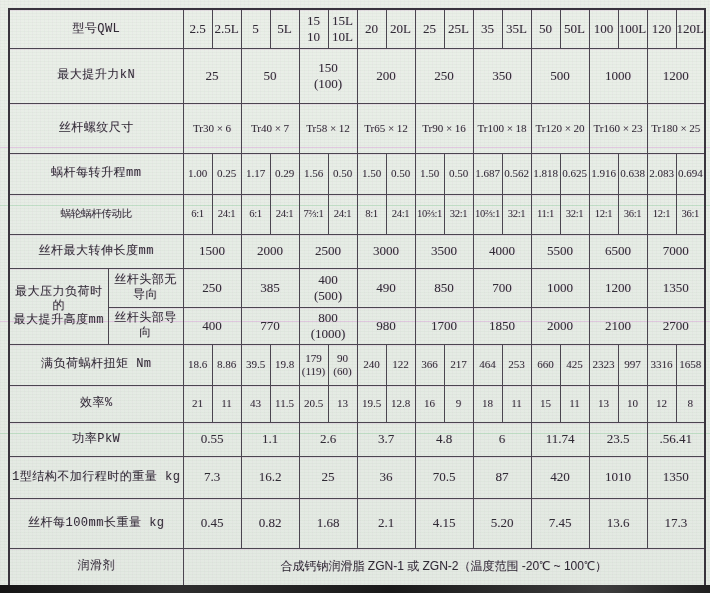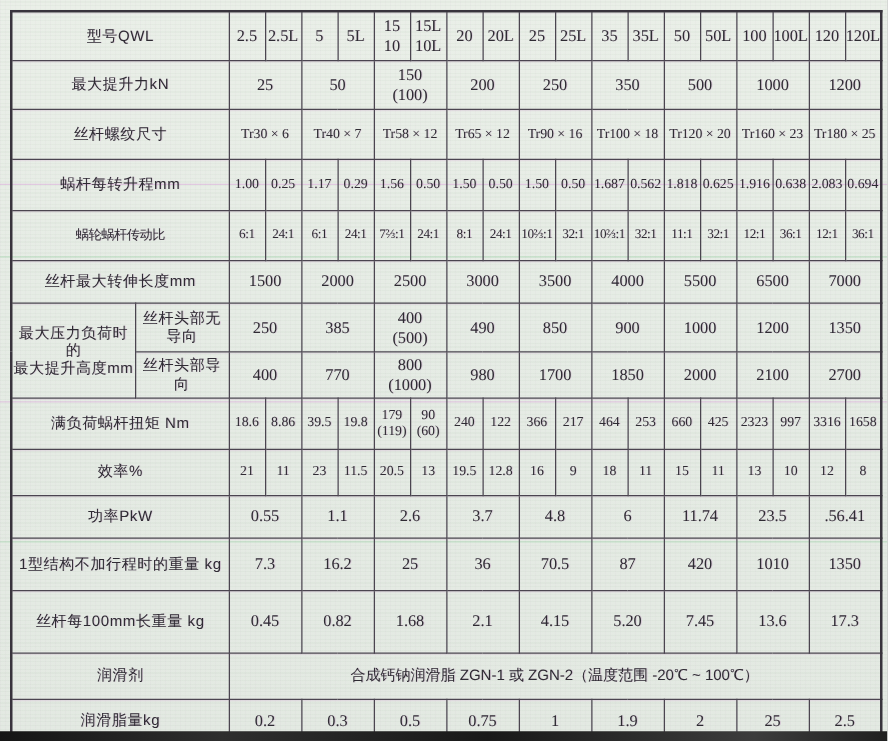--- a/index.html
+++ b/index.html
@@ -25,21 +25,21 @@
   .tbl td{
     border:1px solid #4b4550;
     text-align:center;vertical-align:middle;
     white-space:pre-line;line-height:1.18;
     color:#2e2b33;padding:0;
     text-shadow:0.7px 0 0 rgba(160,60,160,0.18);
     box-shadow:inset 0 1px 0 rgba(190,80,190,0.10);
     overflow:hidden;
   }
   .lbl{
-    font-family:Liberation Sans, sans-serif;
+    font-family:Liberation Mono, monospace;
     font-size:12px;color:#23282c;letter-spacing:0.5px;
   }
   .f13{font-size:13px;}
   .f11{font-size:11px;}
   .r-ratio td{font-size:10.5px;letter-spacing:-0.3px;}
   .lube{font-family:Liberation Sans, sans-serif;font-size:12px;color:#23282c;}
   .bottom-strip{
     position:absolute;left:0;bottom:0;width:710px;height:8px;
     background:linear-gradient(90deg,#151515,#2e2e2e 25%,#191919 55%,#3c3c3c 85%,#202020);
   }
@@ -95,35 +95,35 @@
       <td class="f13">35</td>
       <td class="f13">35L</td>
       <td class="f13">50</td>
       <td class="f13">50L</td>
       <td class="f13">100</td>
       <td class="f13">100L</td>
       <td class="f13">120</td>
       <td class="f13">120L</td>
     </tr>
 
-    <tr style="height:39px">
+    <tr style="height:55px">
       <td class="lbl" colspan="2">最大提升力kN</td>
       <td class="f13" colspan="2">25</td>
       <td class="f13" colspan="2">50</td>
       <td class="f13" colspan="2">150
 (100)</td>
       <td class="f13" colspan="2">200</td>
       <td class="f13" colspan="2">250</td>
       <td class="f13" colspan="2">350</td>
       <td class="f13" colspan="2">500</td>
       <td class="f13" colspan="2">1000</td>
       <td class="f13" colspan="2">1200</td>
     </tr>
 
-    <tr style="height:40px">
+    <tr style="height:50px">
       <td class="lbl" colspan="2">丝杆螺纹尺寸</td>
       <td class="f11" colspan="2">Tr30 × 6</td>
       <td class="f11" colspan="2">Tr40 × 7</td>
       <td class="f11" colspan="2">Tr58 × 12</td>
       <td class="f11" colspan="2">Tr65 × 12</td>
       <td class="f11" colspan="2">Tr90 × 16</td>
       <td class="f11" colspan="2">Tr100 × 18</td>
       <td class="f11" colspan="2">Tr120 × 20</td>
       <td class="f11" colspan="2">Tr160 × 23</td>
       <td class="f11" colspan="2">Tr180 × 25</td>
@@ -189,21 +189,21 @@
     <tr style="height:39px">
       <td class="lbl" rowspan="2">最大压力负荷时的
 最大提升高度mm</td>
       <td class="lbl">丝杆头部无导向</td>
       <td class="f13" colspan="2">250</td>
       <td class="f13" colspan="2">385</td>
       <td class="f13" colspan="2">400
 (500)</td>
       <td class="f13" colspan="2">490</td>
       <td class="f13" colspan="2">850</td>
-      <td class="f13" colspan="2">900</td>
+      <td class="f13" colspan="2">700</td>
       <td class="f13" colspan="2">1000</td>
       <td class="f13" colspan="2">1200</td>
       <td class="f13" colspan="2">1350</td>
     </tr>
 
     <tr style="height:37px">
       <td class="lbl">丝杆头部导向</td>
       <td class="f13" colspan="2">400</td>
       <td class="f13" colspan="2">770</td>
       <td class="f13" colspan="2">800
@@ -237,21 +237,21 @@
       <td class="f11">2323</td>
       <td class="f11">997</td>
       <td class="f11">3316</td>
       <td class="f11">1658</td>
     </tr>
 
     <tr style="height:37px">
       <td class="lbl" colspan="2">效率%</td>
       <td class="f11">21</td>
       <td class="f11">11</td>
-      <td class="f11">23</td>
+      <td class="f11">43</td>
       <td class="f11">11.5</td>
       <td class="f11">20.5</td>
       <td class="f11">13</td>
       <td class="f11">19.5</td>
       <td class="f11">12.8</td>
       <td class="f11">16</td>
       <td class="f11">9</td>
       <td class="f11">18</td>
       <td class="f11">11</td>
       <td class="f11">15</td>

